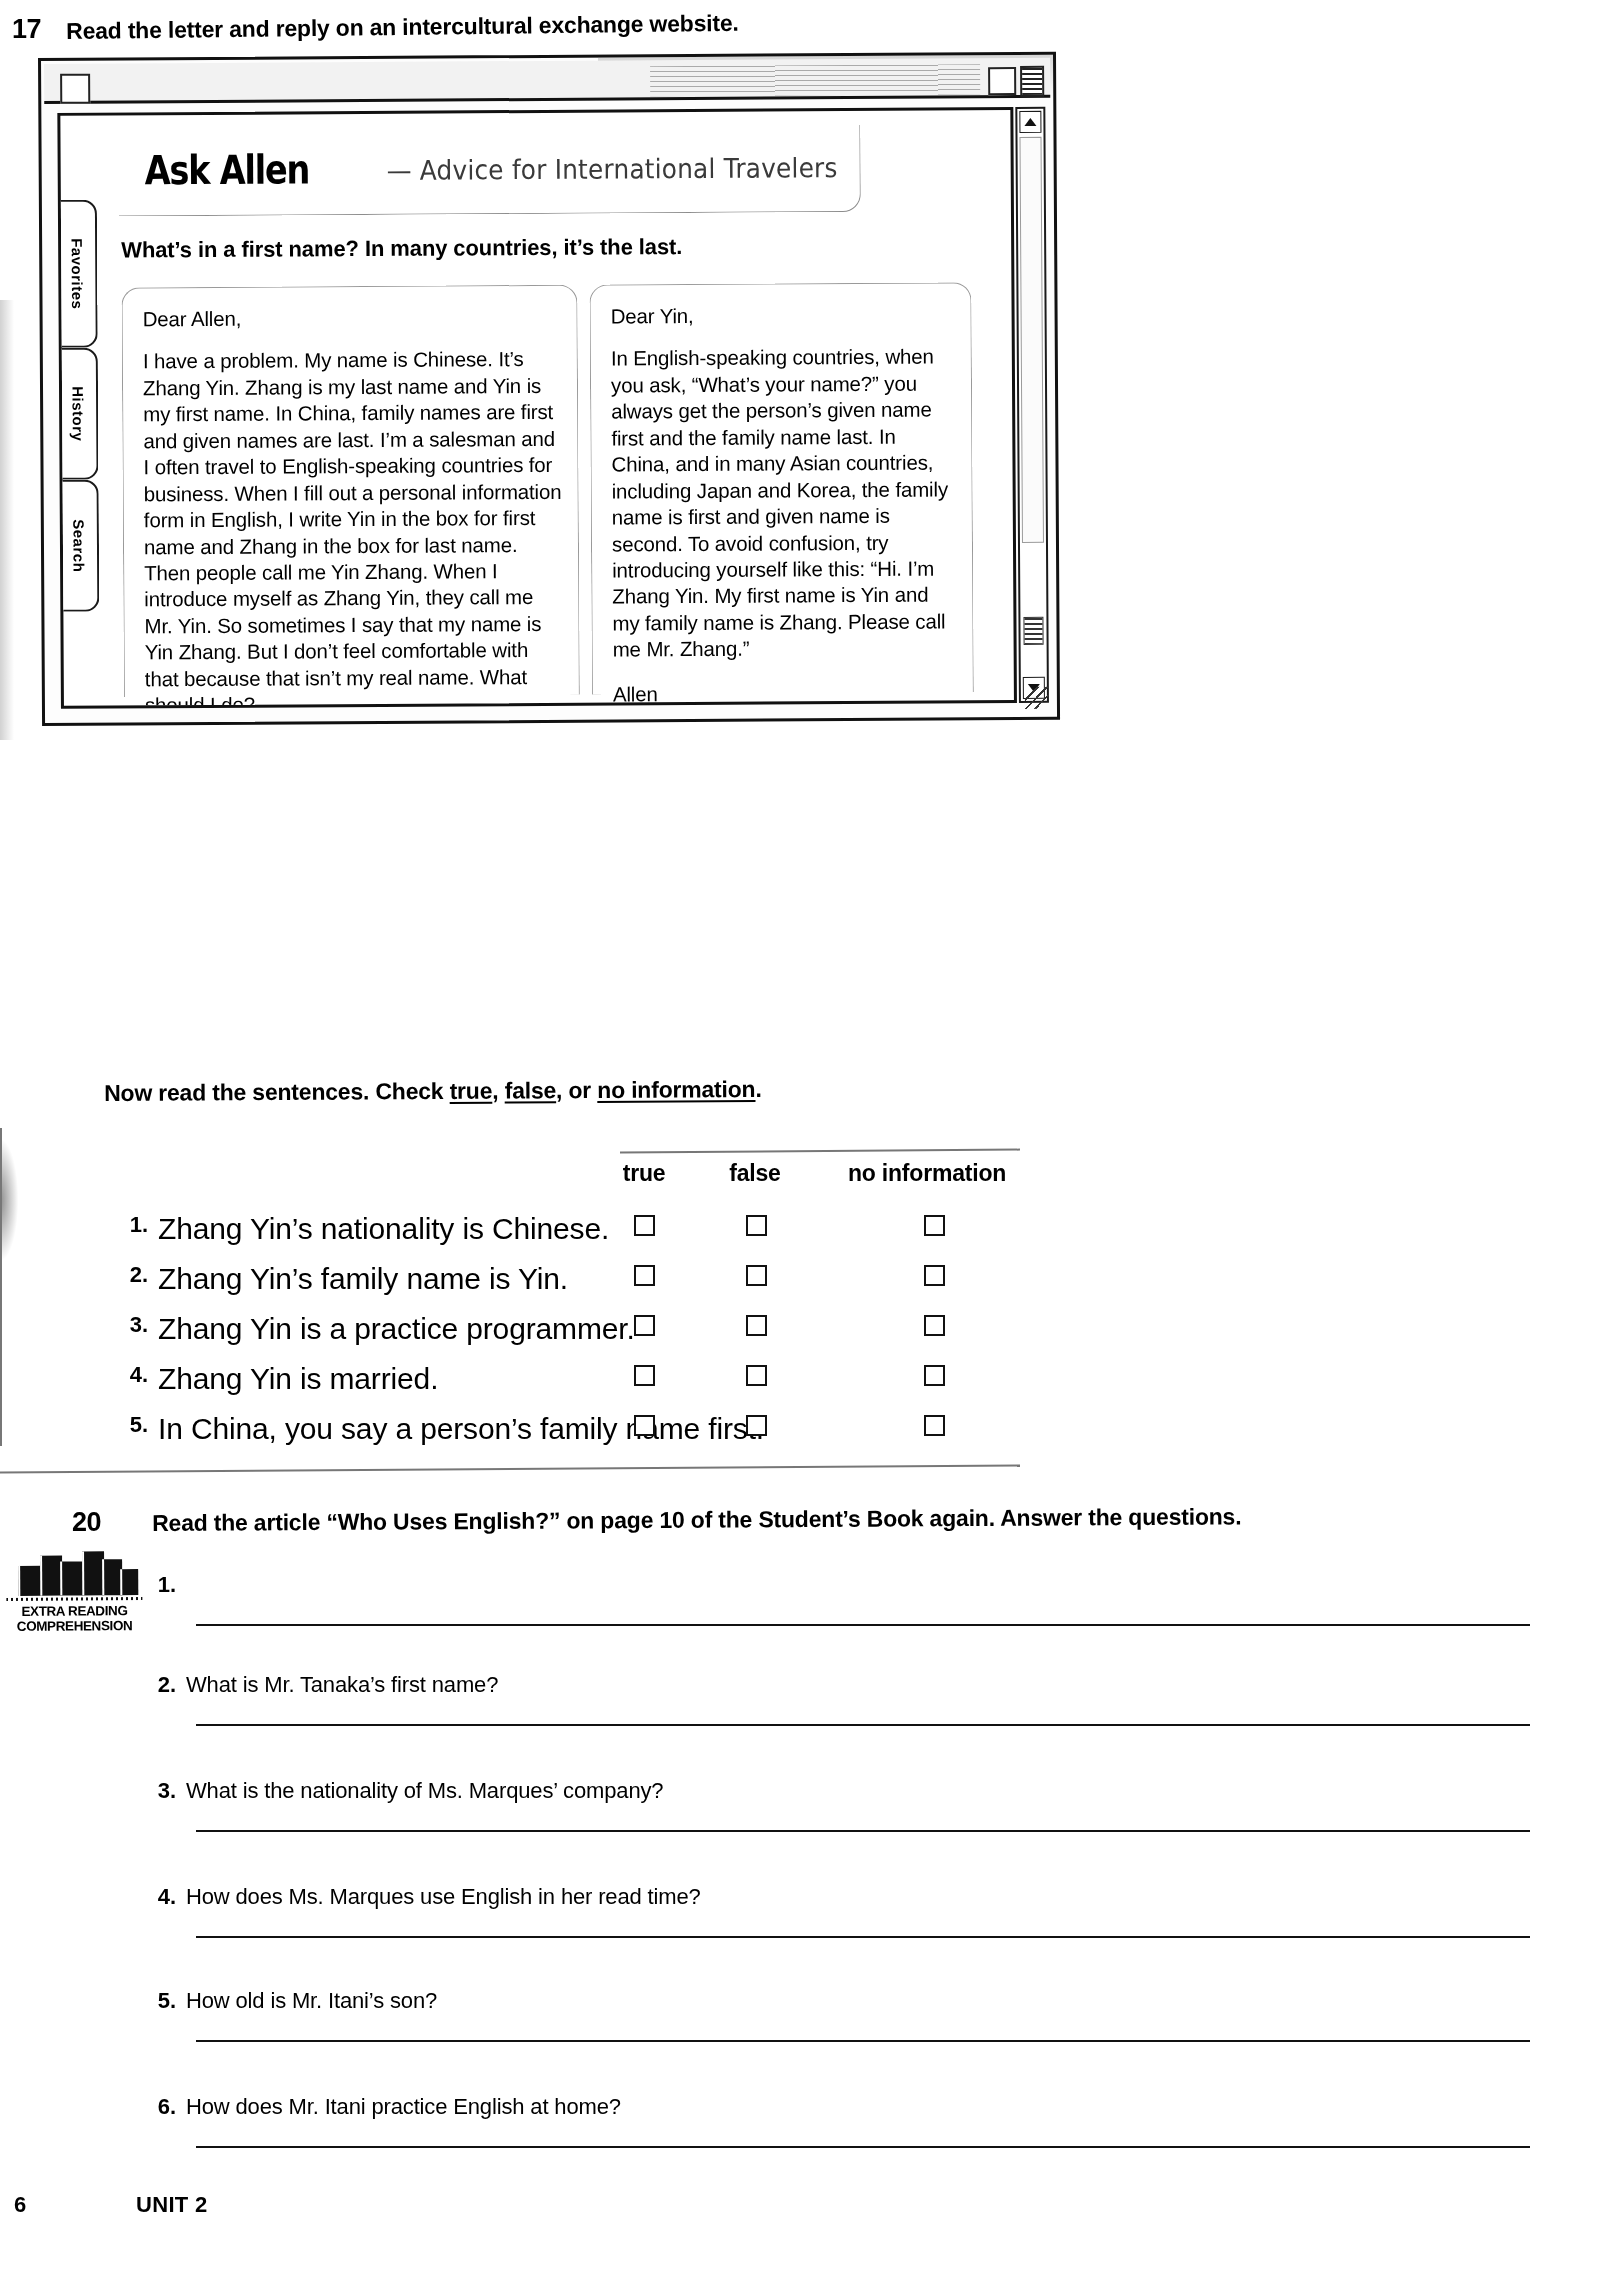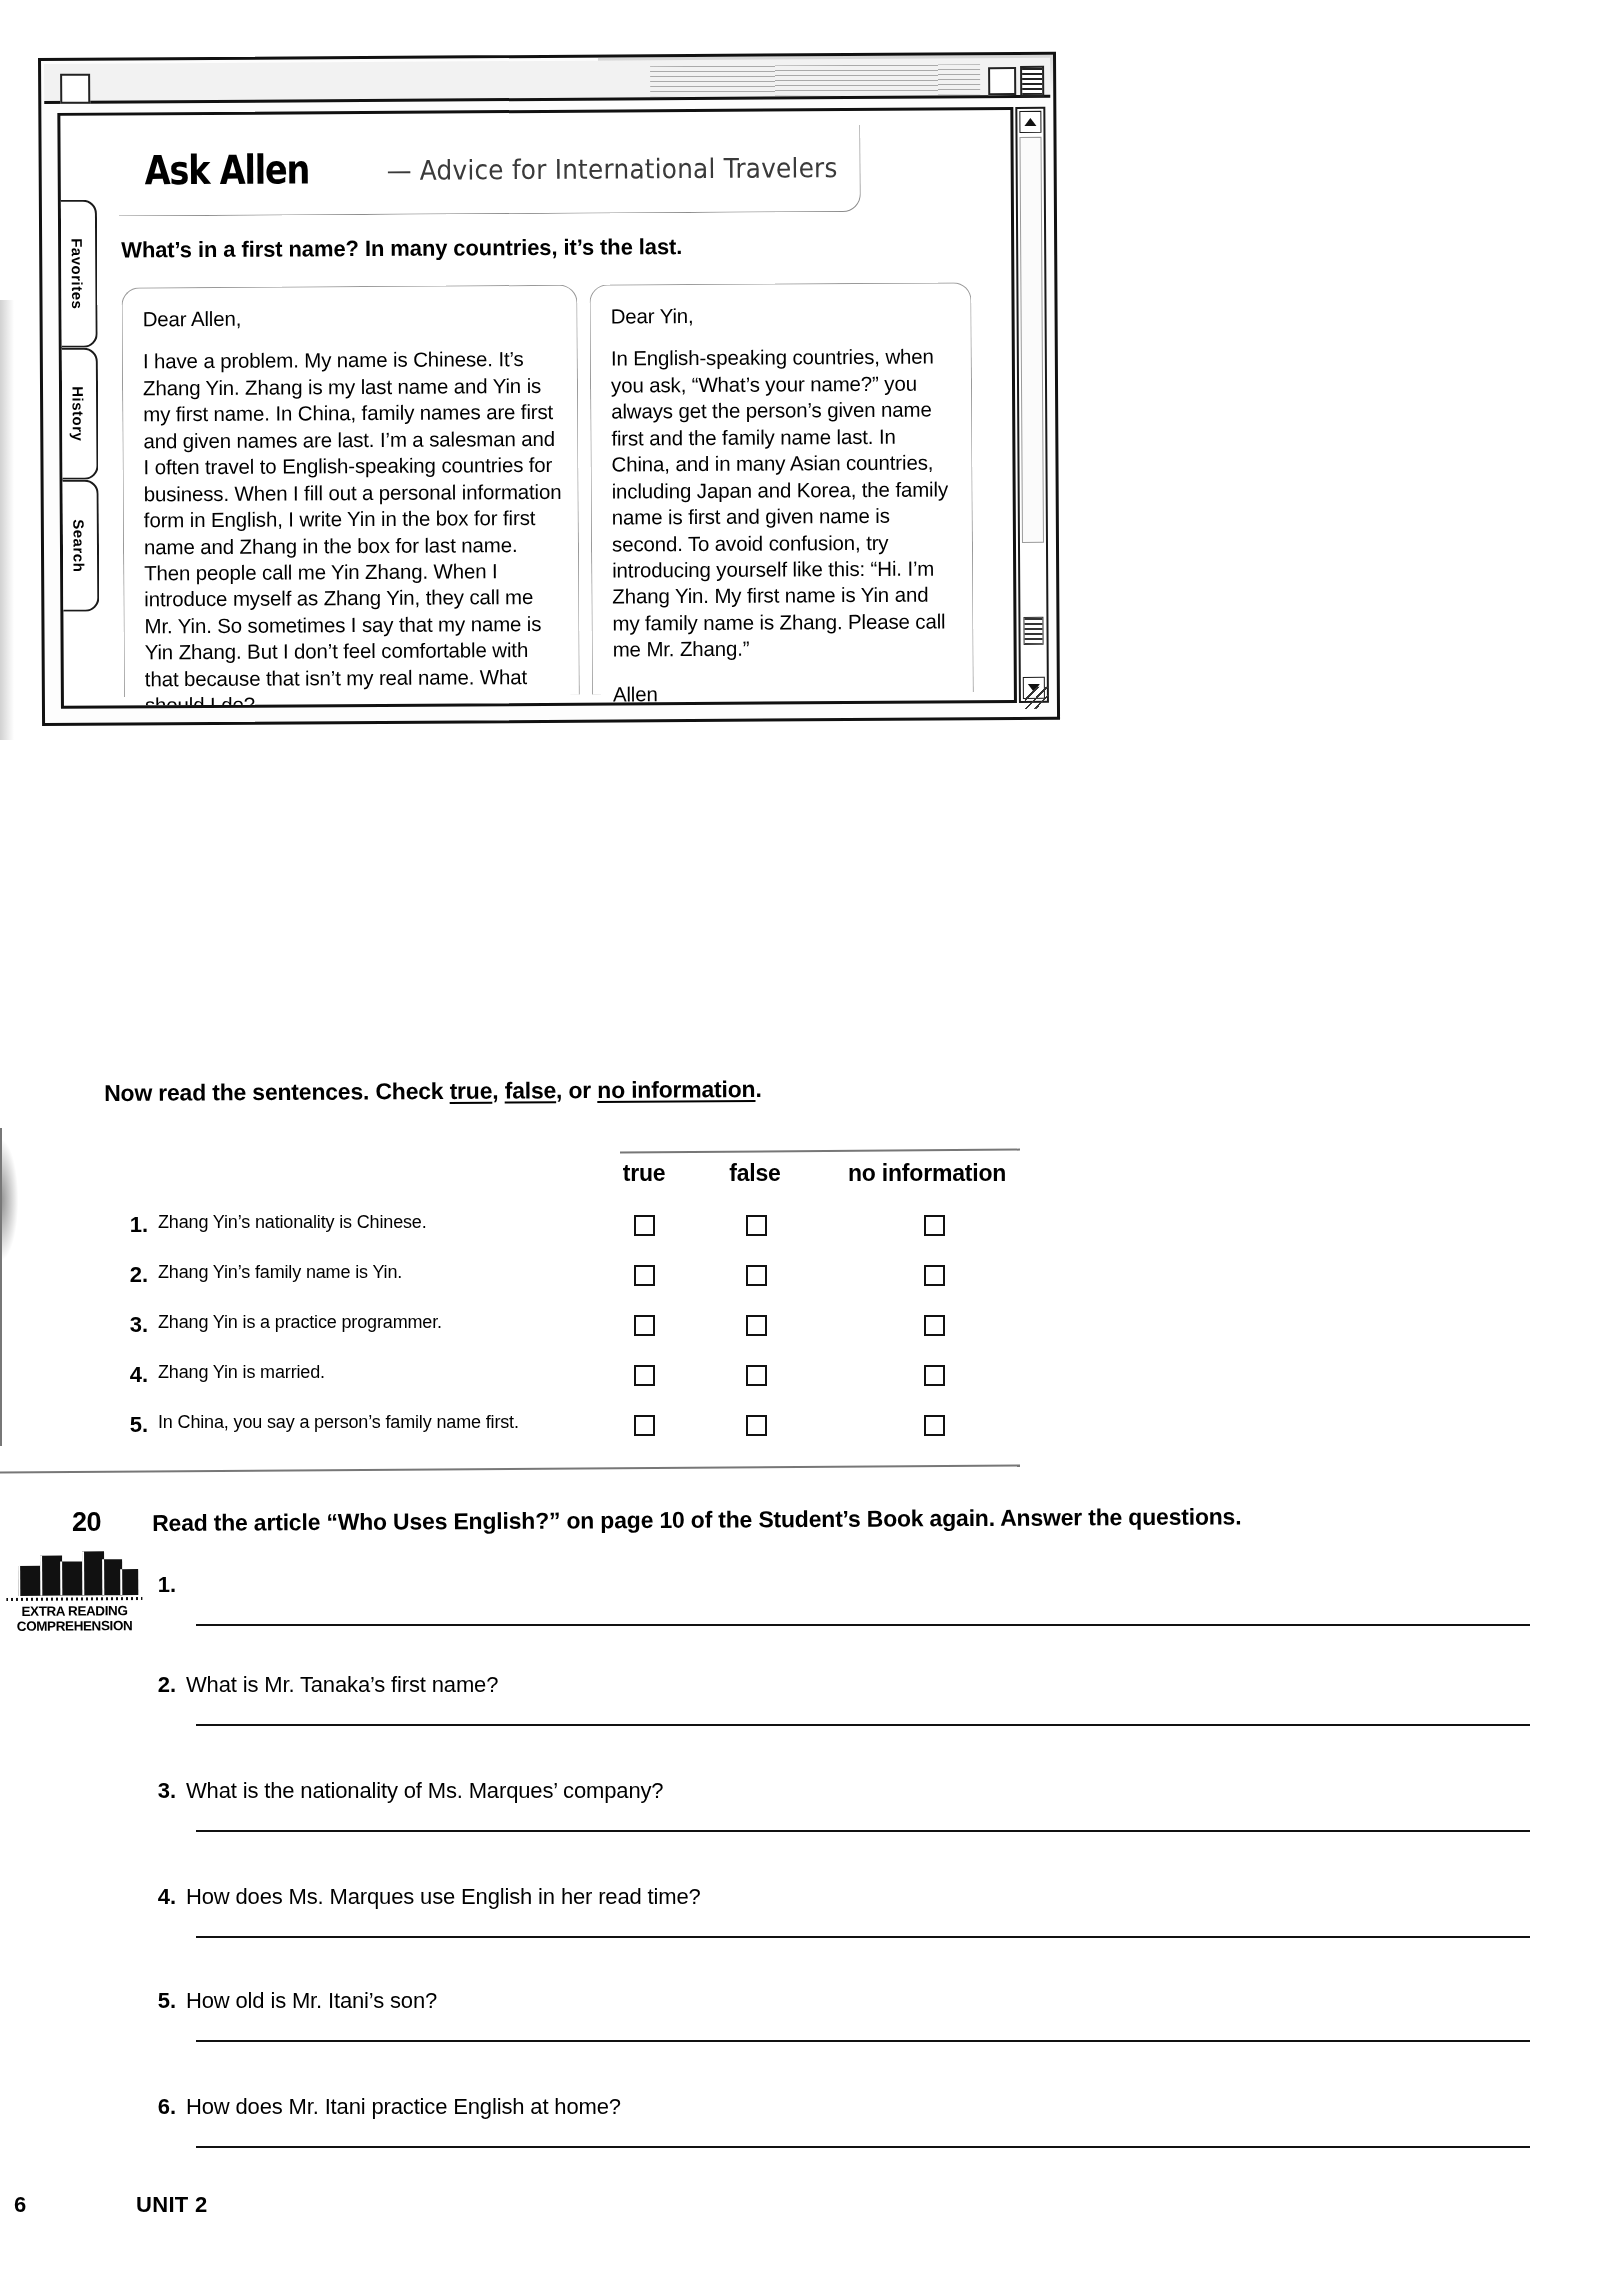--- a/index.html
+++ b/index.html
@@ -364,21 +364,21 @@
     position: absolute;
     left: 118px;
     width: 30px;
     text-align: right;
     font-size: 22px;
     font-weight: bold;
   }
   .tf-text {
     position: absolute;
     left: 158px;
-    font-size: 18px;
+    font-size: 30px;
     letter-spacing: -0.15px;
     white-space: nowrap;
   }
   .cbx {
     position: absolute;
     width: 21px;
     height: 21px;
     border: 2.5px solid #111;
     background: #fff;
     box-sizing: border-box;
@@ -508,20 +508,24 @@
     width: 14px;
     height: 440px;
     background: linear-gradient(90deg, rgba(0,0,0,0.18), rgba(0,0,0,0));
   }
 </style>
 </head>
 <body>
 
 <div class="page">
 
+  <div class="ex17-head">
+    <div class="ex-num" id="ex17num">17</div>
+    <div class="ex-inst" id="ex17inst">Read the letter and reply on an intercultural exchange website.</div>
+  </div>
 
   <div class="browser-wrap">
     <div class="browser-outer">
 
       <div class="title-strip">
         <div class="tiny-box"></div>
         <div class="title-lines"></div>
         <div class="win-btn" id="winbtn1"></div>
         <div class="win-btn-stack"></div>
       </div>

